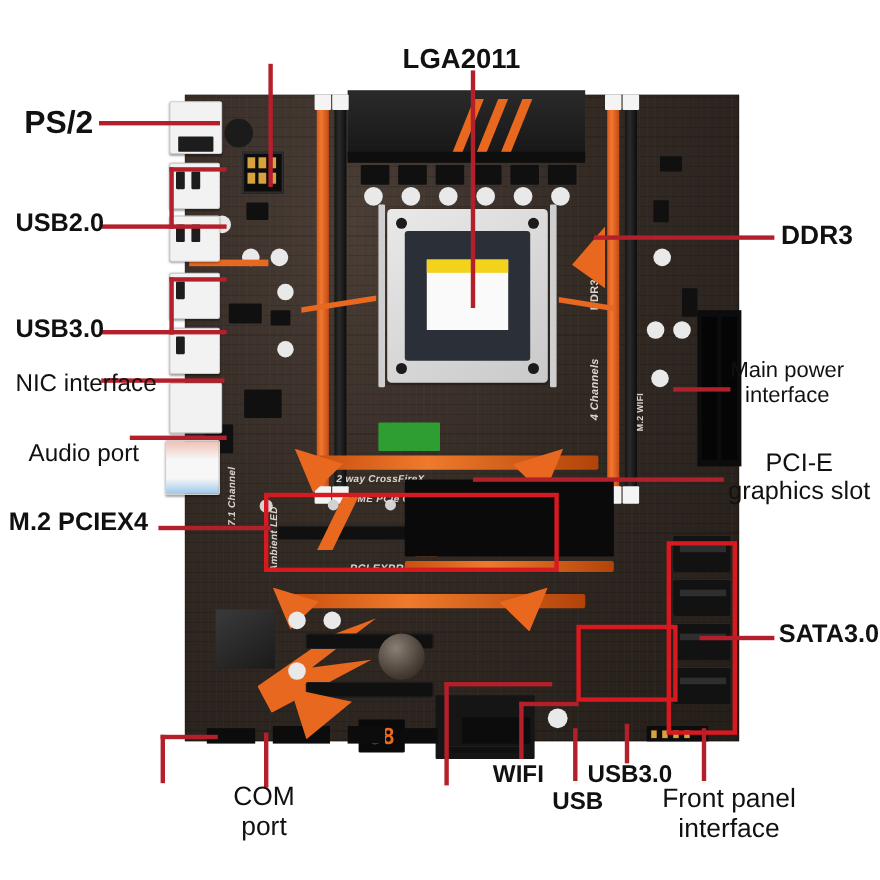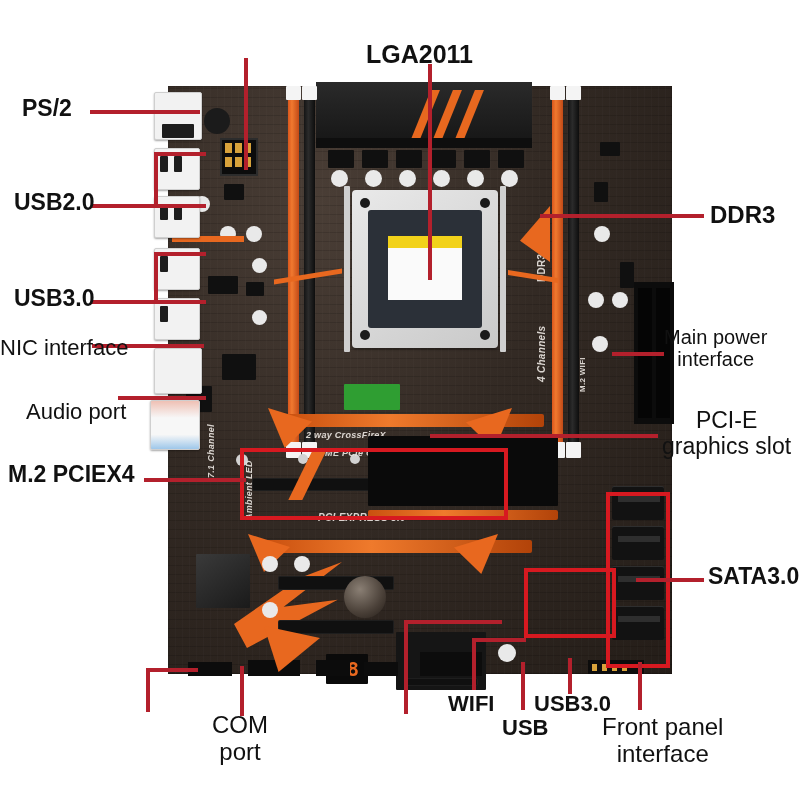--- a/index.html
+++ b/index.html
@@ -305,27 +305,27 @@
 
   <div class="ln lnh" style="left:430px;top:434px;width:228px;"></div>
 
   <div class="ln lnh" style="left:612px;top:352px;width:52px;"></div>
 
   <div class="ln lnh" style="left:540px;top:214px;width:164px;"></div>
 
   <div class="ln lnv" style="left:428px;top:64px;height:216px;"></div>
 
 
-  <div class="lbl" style="left:22px;top:96px;font-size:23px;text-align:right;">PS/2</div>
+  <div class="lbl" style="left:22px;top:96px;font-size:29px;text-align:right;">PS/2</div>
 
   <div class="lbl" style="left:14px;top:190px;font-size:23px;">USB2.0</div>
 
   <div class="lbl" style="left:14px;top:286px;font-size:23px;">USB3.0</div>
 
-  <div class="lbl" style="left:0;top:336px;font-size:22px;font-weight:normal;text-align:right;">NIC interface</div>
+  <div class="lbl" style="left:14px;top:336px;font-size:22px;font-weight:normal;text-align:right;">NIC interface</div>
 
   <div class="lbl" style="left:26px;top:400px;font-size:22px;font-weight:normal;">Audio port</div>
 
   <div class="lbl" style="left:8px;top:462px;font-size:23px;">M.2 PCIEX4</div>
 
 
   <div class="lbl c" style="left:212px;top:712px;font-size:24px;font-weight:normal;">COM
 port</div>
 
 

